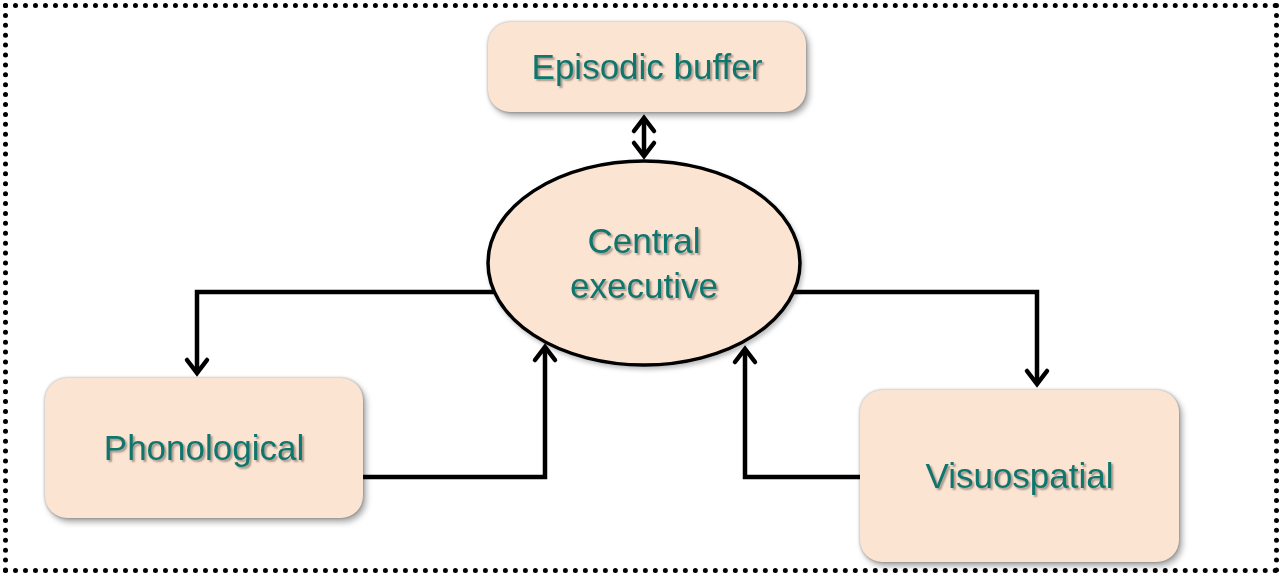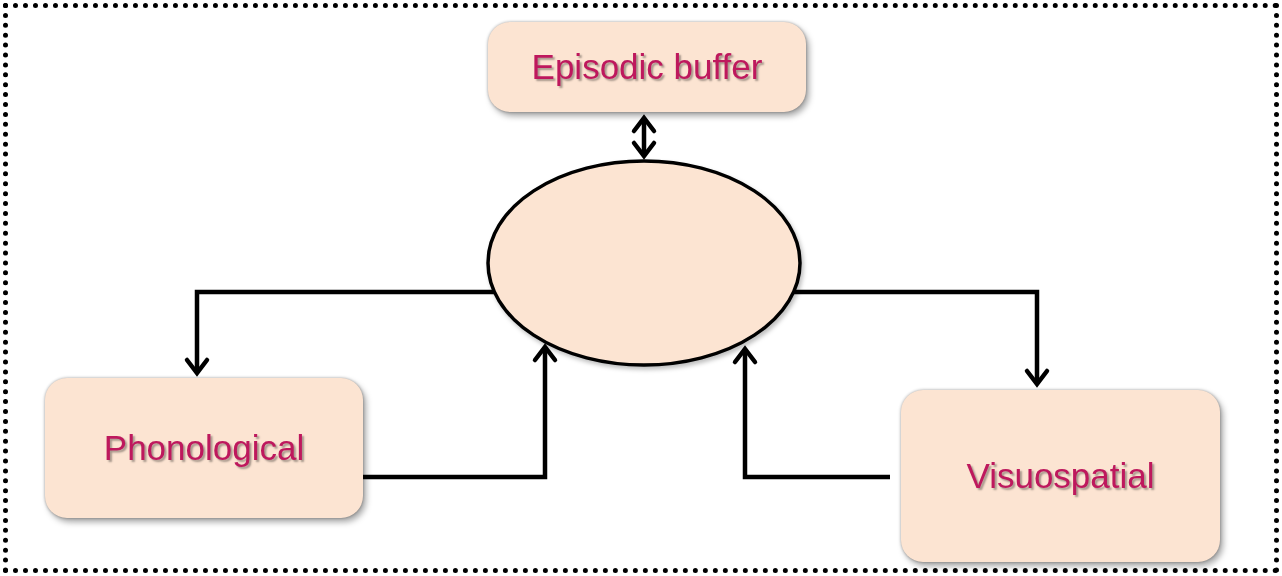--- a/index.html
+++ b/index.html
@@ -51,41 +51,41 @@
     background: var(--node-fill, #fce4d2);
     border-radius: 22px;
     box-shadow: 0 0 3px rgba(0,0,0,0.35), 3px 4px 6px rgba(0,0,0,0.35);
     display: flex;
     flex-direction: column;
     align-items: center;
     justify-content: center;
     text-align: center;
   }
   .node-label, .ellipse-label {
-    color: #be185d;
+    color: #0f766e;
     font-size: 35px;
     line-height: 1.3;
     text-shadow: 2px 2px 2px rgba(0,0,0,0.35);
     text-align: center;
   }
   .node-label span, .ellipse-label span { display: block; }
   .ellipse-label {
     position: absolute;
     left: 488px;
     top: 160px;
     width: 312px;
     height: 206px;
     display: flex;
     flex-direction: column;
     align-items: center;
     justify-content: center;
   }
   #node-episodic { left: 488px; top: 22px;  width: 318px; height: 90px;  }
   #node-phono    { left: 45px;  top: 378px; width: 318px; height: 140px; }
-  #node-visuo    { left: 901px; top: 390px; width: 319px; height: 172px; }
+  #node-visuo    { left: 860px; top: 390px; width: 319px; height: 172px; }
 </style>
 </head>
 <body>
 
 <div class="stage">
 
   <div class="frame"></div>
 
   <svg class="connectors" viewBox="0 0 1282 576" xmlns="http://www.w3.org/2000/svg" aria-hidden="true">
     <defs>
@@ -104,20 +104,24 @@
 
     <path class="conn" d="M890,477 L745,477 L745,349" marker-end="url(#chev)"></path>
 
     <ellipse class="ellipse-node" cx="644" cy="263" rx="156" ry="102"></ellipse>
   </svg>
 
   <div class="node box" id="node-episodic">
     <div class="node-label">Episodic buffer</div>
   </div>
 
+  <div class="ellipse-label">
+    <span>Central</span>
+    <span>executive</span>
+  </div>
 
   <div class="node box" id="node-phono">
     <div class="node-label">
       <span>Phonological</span>
     </div>
   </div>
 
   <div class="node box" id="node-visuo">
     <div class="node-label">
       <span>Visuospatial</span>

